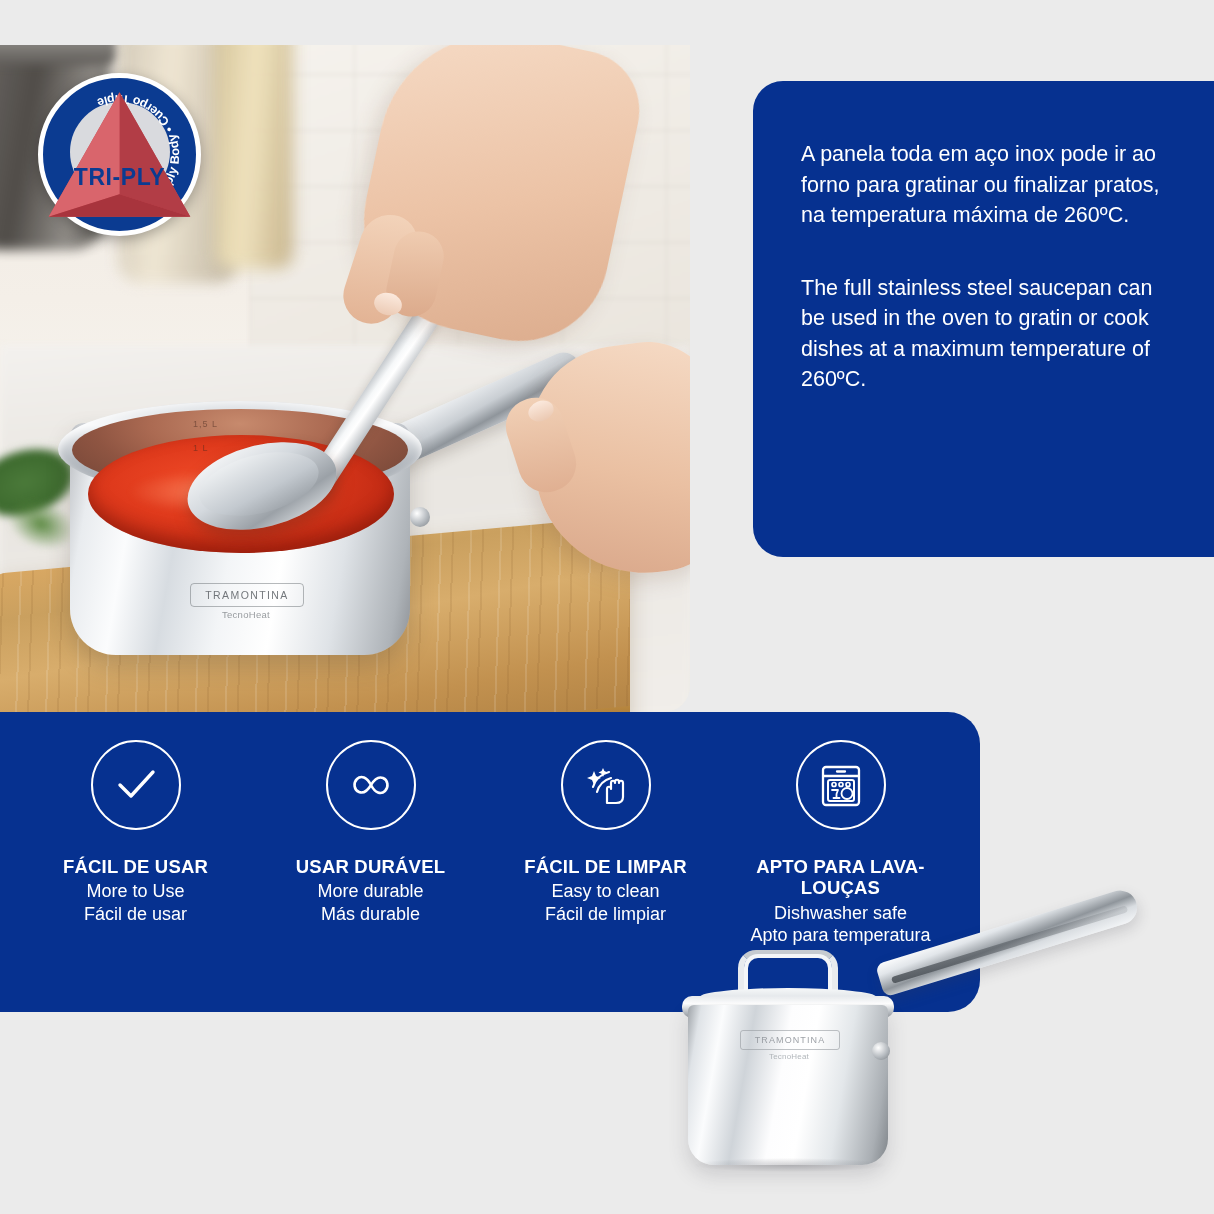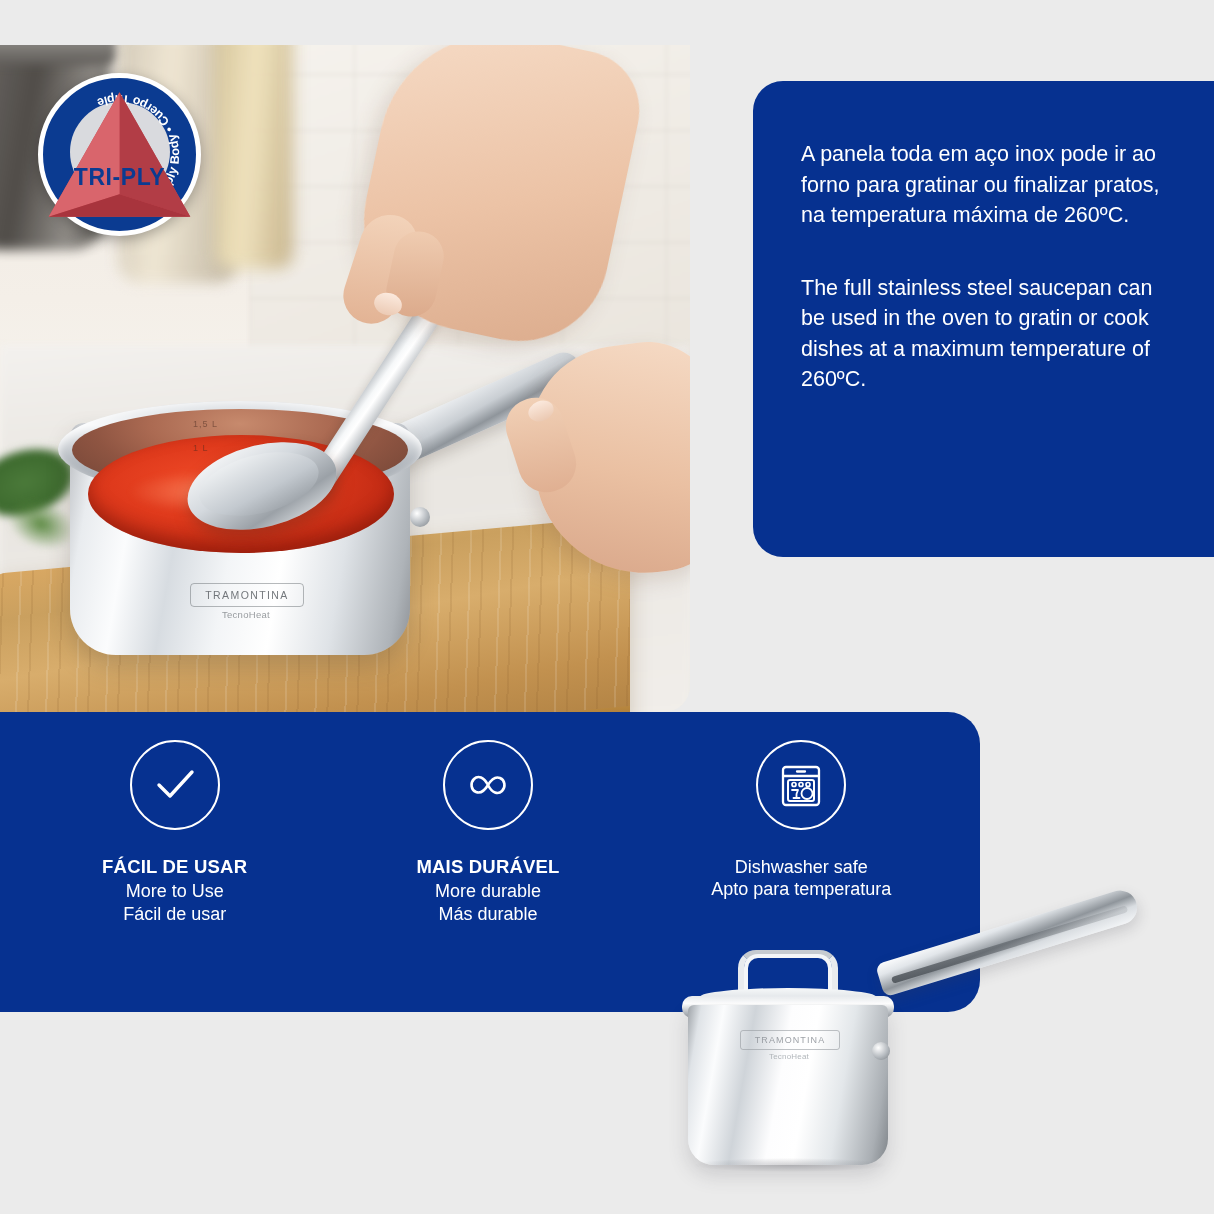--- a/index.html
+++ b/index.html
@@ -441,40 +441,57 @@
     </div>
 
 
     <div class="feature">
       <div class="f-icon">
         <svg viewBox="0 0 52 52">
           <path d="M26 26 C22 18 16 16 12 20 C8 24 9 31 14 33 C19 35 23 31 26 26
                    C29 21 33 17 38 19 C43 21 44 28 40 32 C36 36 30 34 26 26 Z" fill="none" stroke="#ffffff" stroke-width="2.6" stroke-linejoin="round"></path>
         </svg>
       </div>
-      <div class="f-title">MAIS DURÁVEL</div>
+      <div class="f-title">USAR DURÁVEL</div>
       <div class="f-sub">More durable</div>
       <div class="f-sub">Más durable</div>
     </div>
 
+    <div class="feature">
+      <div class="f-icon">
+        <svg viewBox="0 0 52 52">
+          <path d="M14 12 L16 17 L21 19 L16 21 L14 26 L12 21 L7 19 L12 17 Z" fill="#ffffff"></path>
+          <path d="M23 9 L24.4 12 L27.5 13.4 L24.4 14.8 L23 18 L21.6 14.8 L18.5 13.4 L21.6 12 Z" fill="#ffffff"></path>
+          <path d="M13 28 C15 21 21 15 29 13" fill="none" stroke="#ffffff" stroke-width="2.2" stroke-linecap="round"></path>
+          <path d="M17 33 C19 26 24 21 31 19" fill="none" stroke="#ffffff" stroke-width="2.2" stroke-linecap="round"></path>
+          <path d="M27 44 L27 30 C27 27 31 27 31 30 L31 24 C31 21 35 21 35 24 L35 23
+                   C35 20 39 20 39 23 L39 24 C39 21 43 21 43 24 L43 38
+                   C43 42 40 44 36 44 Z" fill="none" stroke="#ffffff" stroke-width="2.2" stroke-linejoin="round"></path>
+        </svg>
+      </div>
+      <div class="f-title">FÁCIL DE LIMPAR</div>
+      <div class="f-sub">Easy to clean</div>
+      <div class="f-sub">Fácil de limpiar</div>
+    </div>
 
     <div class="feature">
       <div class="f-icon">
         <svg viewBox="0 0 52 52">
           <rect x="8" y="8" width="36" height="38" rx="3" fill="none" stroke="#ffffff" stroke-width="2.3"></rect>
           <line x1="8" y1="17" x2="44" y2="17" stroke="#ffffff" stroke-width="2.3"></line>
           <line x1="22" y1="12.5" x2="30" y2="12.5" stroke="#ffffff" stroke-width="2.3" stroke-linecap="round"></line>
           <rect x="13" y="21" width="26" height="21" rx="2" fill="none" stroke="#ffffff" stroke-width="2"></rect>
           <circle cx="19" cy="25.5" r="2" fill="none" stroke="#ffffff" stroke-width="1.7"></circle>
           <circle cx="26" cy="25.5" r="2" fill="none" stroke="#ffffff" stroke-width="1.7"></circle>
           <circle cx="33" cy="25.5" r="2" fill="none" stroke="#ffffff" stroke-width="1.7"></circle>
           <path d="M17 31 L23 31 L21.5 35 L21.5 39 M18.5 39 L24.5 39" fill="none" stroke="#ffffff" stroke-width="1.8" stroke-linecap="round" stroke-linejoin="round"></path>
           <circle cx="32" cy="34.5" r="5.5" fill="none" stroke="#ffffff" stroke-width="1.8"></circle>
         </svg>
       </div>
+      <div class="f-title">APTO PARA LAVA-LOUÇAS</div>
       <div class="f-sub">Dishwasher safe</div>
       <div class="f-sub">Apto para temperatura</div>
     </div>
 
   </div>
 
   <div class="product">
     <div class="pr-handle"></div>
     <div class="pr-handle-dark"></div>
     <div class="pr-knob"></div>

